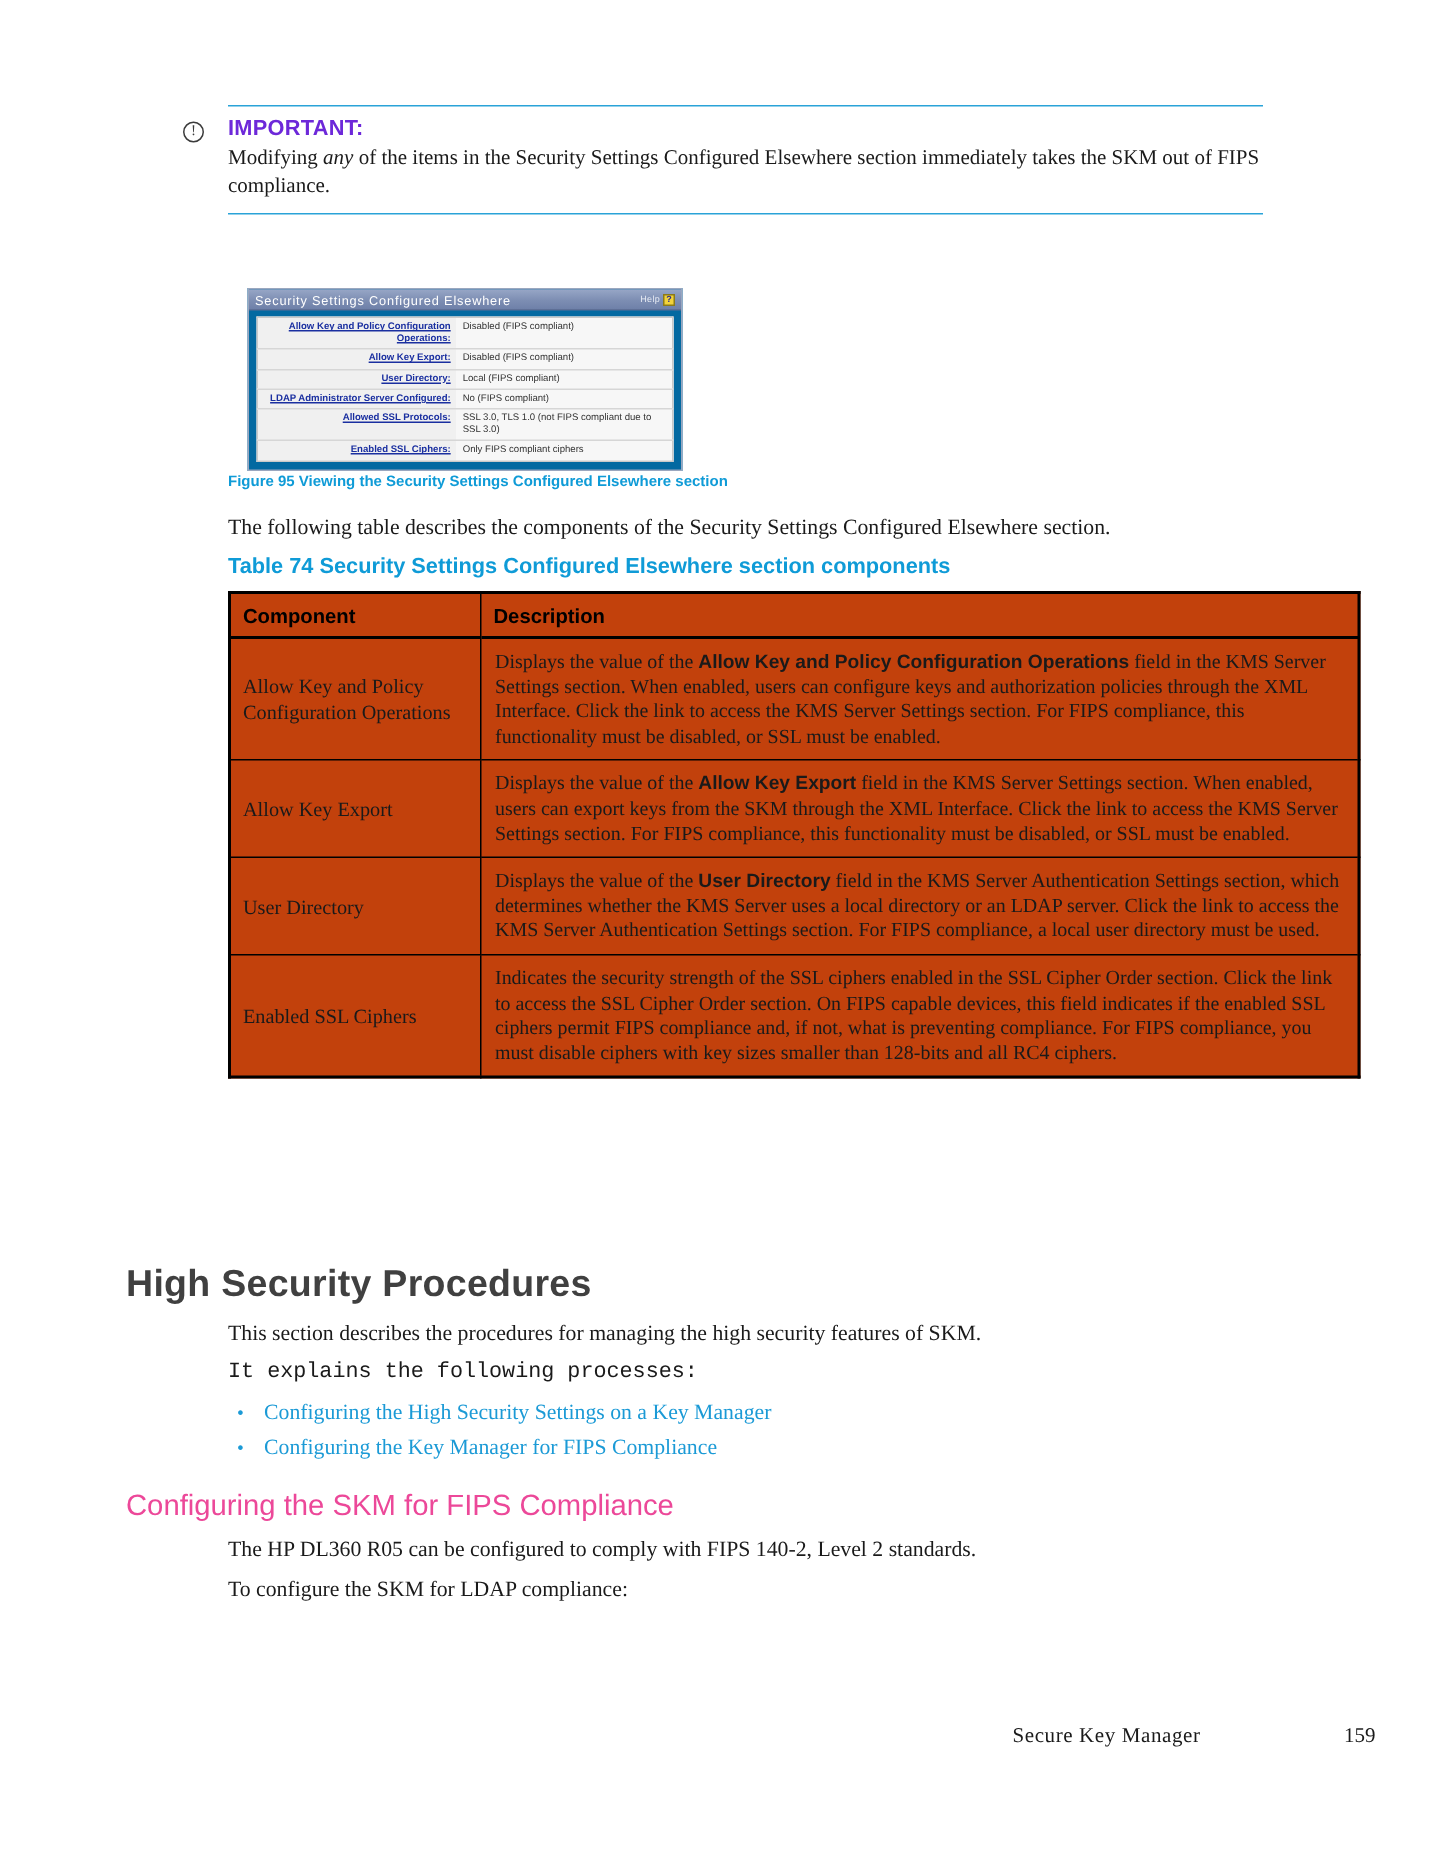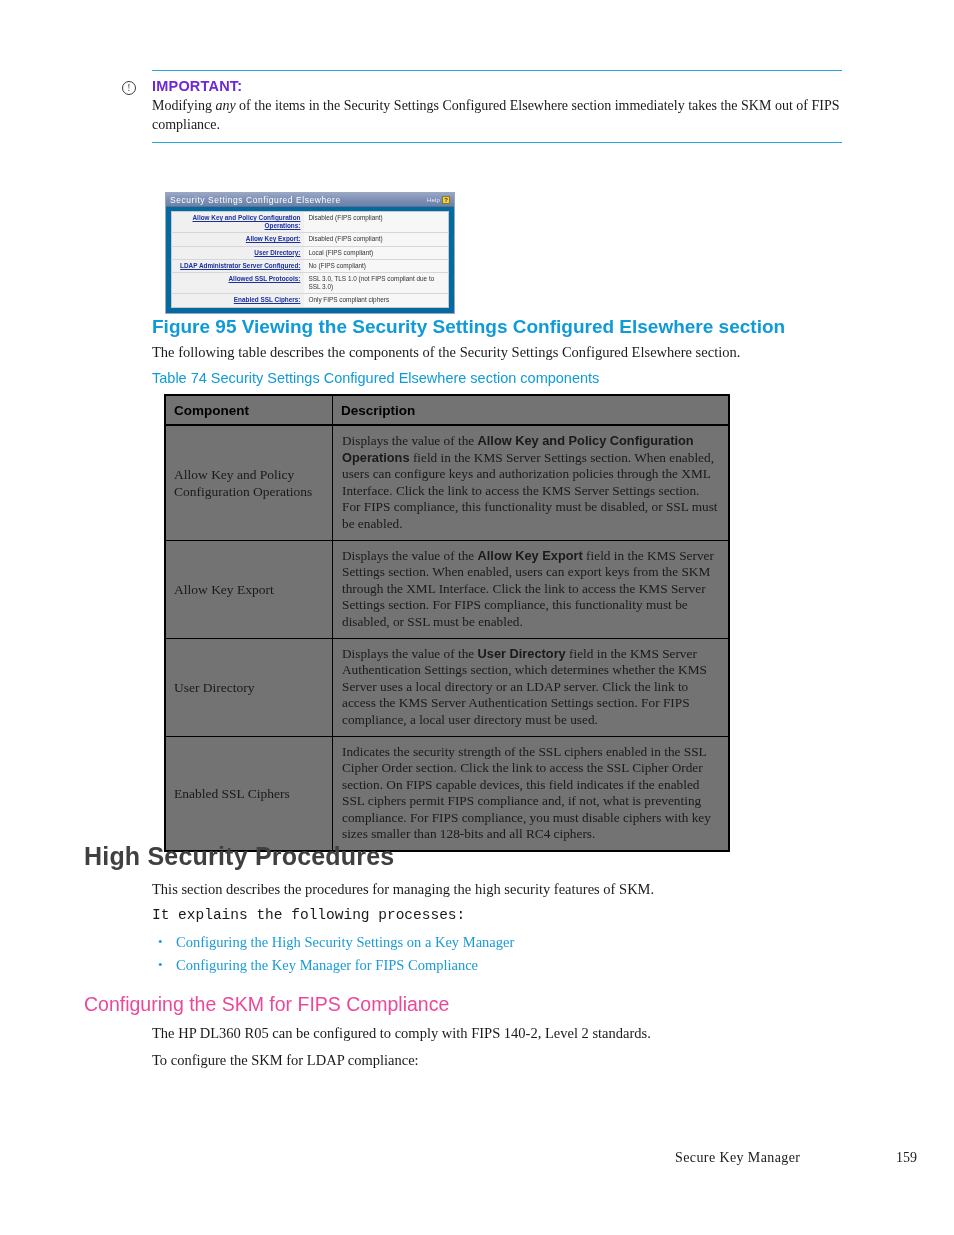--- a/index.html
+++ b/index.html
@@ -143,51 +143,50 @@
   }
 
   
   .fig-caption {
     position: absolute;
     left: 152px;
     top: 316px;
     width: 700px;
     color: #0f9bd7;
     font-weight: bold;
-    font-size: 19px;
+    font-size: 10px;
   }
   .body-line {
     position: absolute;
     left: 152px;
     width: 700px;
     font-size: 14.5px;
     color: #1a1a1a;
     font-family: "Liberation Serif", serif;
   }
   #intro-line { top: 344px; }
   .tbl-caption {
     position: absolute;
     left: 152px;
     top: 370px;
     width: 700px;
     color: #0f9bd7;
-    font-weight: normal;
+    font-weight: bold;
     font-size: 14.5px;
   }
 
   
   .comp-table {
     position: absolute;
     left: 152px;
     top: 394px;
-    width: 566px;
+    width: 755px;
     border-collapse: collapse;
     border: 2px solid #000000;
-    background: #737373;
-    margin-left: 12px;
+    background: #c2410c;
   }
   .comp-table th, .comp-table td {
     border: 1px solid #000000;
     vertical-align: top;
     font-family: "Liberation Serif", serif;
   }
   .comp-table thead th {
     border-bottom: 2px solid #000000;
     font-family: "Liberation Sans", sans-serif;
     font-weight: bold;

